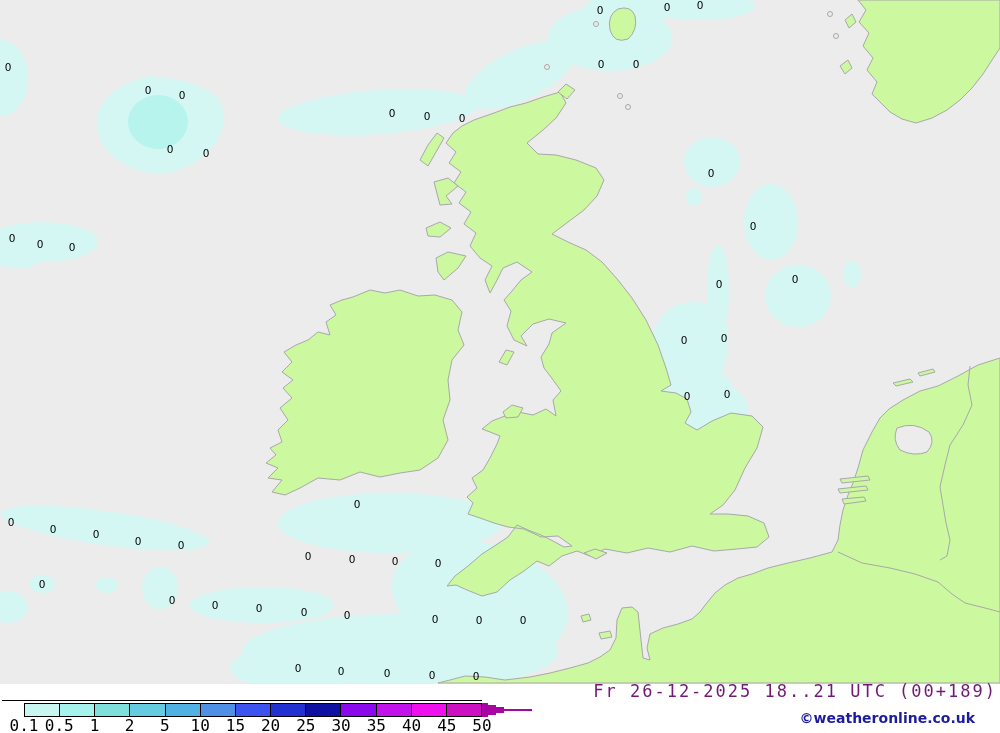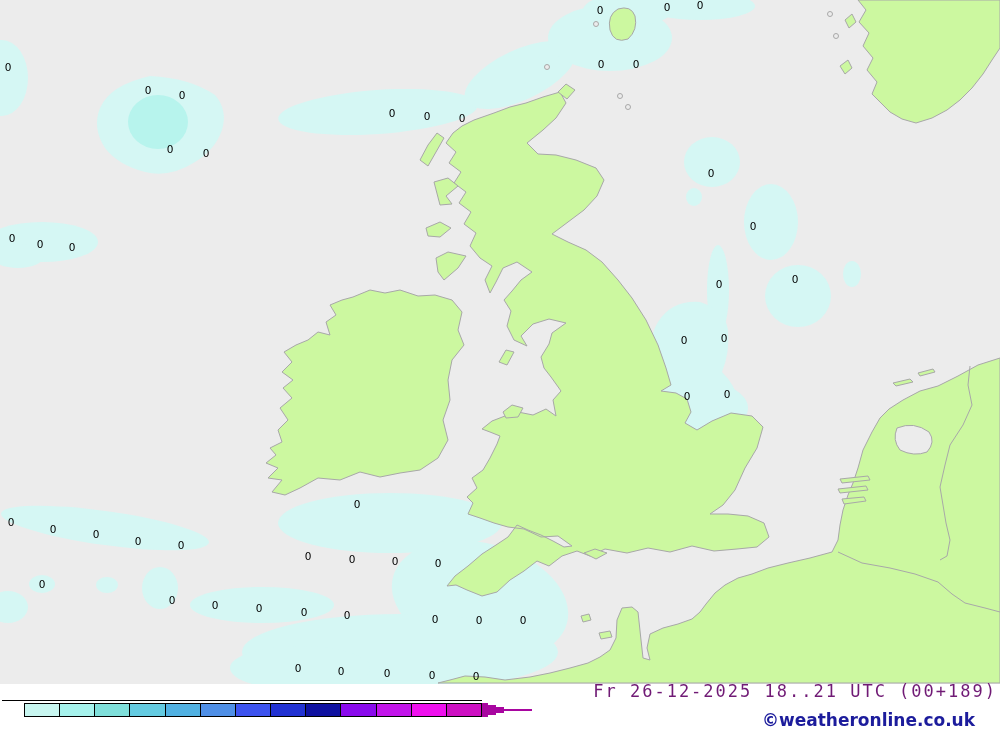--- a/index.html
+++ b/index.html
@@ -31,21 +31,21 @@
   #legend-labels{position:absolute;left:0;top:716px;width:520px;height:17px;}
   .cb-label{
     position:absolute;top:0;transform:translateX(-50%);
     font-size:16px;color:#000;letter-spacing:0px;white-space:nowrap;
   }
   #datetime-label{
     position:absolute;right:3px;top:681px;font-size:17px;letter-spacing:2px;color:#701a75;white-space:pre;
   }
   #copyright-label{
     position:absolute;right:25px;top:710px;font-family:"DejaVu Sans",sans-serif;
-    font-size:17px;font-weight:600;color:var(--copyblue);
+    font-size:14px;font-weight:600;color:var(--copyblue);
   }
 </style>
 </head>
 <body>
 
 <div id="stage" style="--sea: #ececec; --land: #ccf8a0; --coast: #a8a8a8; --precip1: #d5f7f4; --precip2: #b7f4ed; --copyblue: #1c1c9c;">
 
   <svg id="map-svg" width="1000" height="684" viewBox="0 0 1000 684">
 
     <rect class="sea-fill" x="0" y="0" width="1000" height="684"></rect>
@@ -187,16 +187,32 @@
       <div class="cb-seg" style="background: rgb(34, 50, 210);"></div>
       <div class="cb-seg" style="background: rgb(15, 17, 160);"></div>
       <div class="cb-seg" style="background: rgb(138, 10, 236);"></div>
       <div class="cb-seg" style="background: rgb(194, 20, 234);"></div>
       <div class="cb-seg" style="background: rgb(239, 16, 238);"></div>
       <div class="cb-seg" style="background: rgb(205, 16, 194);"></div>
     </div>
   <svg id="cb-arrow" width="52" height="16" viewBox="0 0 52 16">
     <path id="cb-arrow-path" d="M0,1 L6,1 L6,3 L14,3 L14,5 L22,5 L22,7 L50,7 L50,9 L22,9 L22,11 L14,11 L14,13 L6,13 L6,15 L0,15 Z" fill="#a806a0"></path>
   </svg>
+  <div id="legend-labels">
+      <span class="cb-label" style="left: 24px;">0.1</span>
+      <span class="cb-label" style="left: 59.2308px;">0.5</span>
+      <span class="cb-label" style="left: 94.4615px;">1</span>
+      <span class="cb-label" style="left: 129.692px;">2</span>
+      <span class="cb-label" style="left: 164.923px;">5</span>
+      <span class="cb-label" style="left: 200.154px;">10</span>
+      <span class="cb-label" style="left: 235.385px;">15</span>
+      <span class="cb-label" style="left: 270.615px;">20</span>
+      <span class="cb-label" style="left: 305.846px;">25</span>
+      <span class="cb-label" style="left: 341.077px;">30</span>
+      <span class="cb-label" style="left: 376.308px;">35</span>
+      <span class="cb-label" style="left: 411.538px;">40</span>
+      <span class="cb-label" style="left: 446.769px;">45</span>
+      <span class="cb-label" style="left: 482px;">50</span>
+    </div>
 
   <div id="datetime-label">Fr 26-12-2025 18..21 UTC (00+189)</div>
   <div id="copyright-label">©weatheronline.co.uk</div>
 </div>
 
 </body></html>

